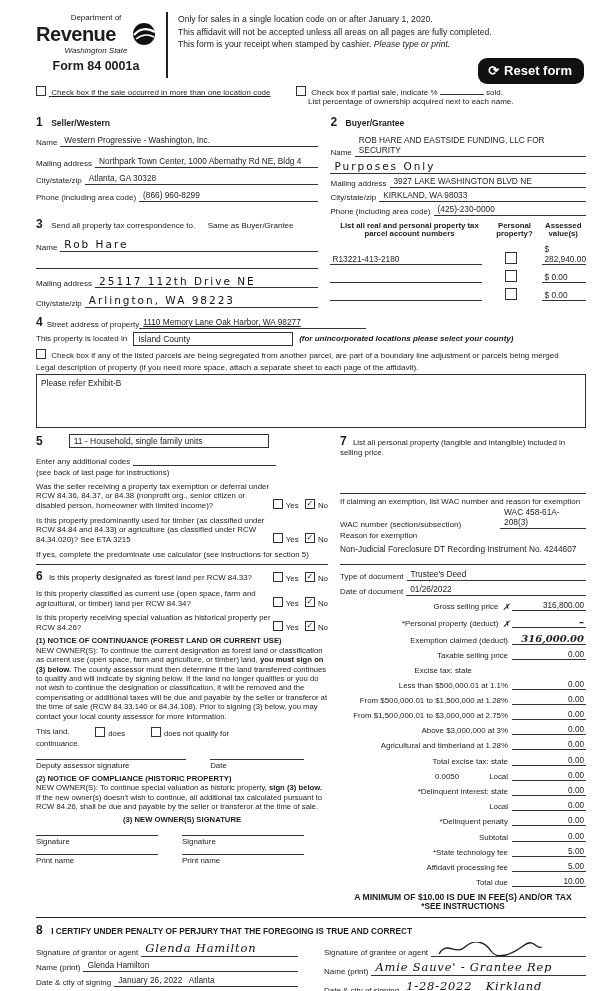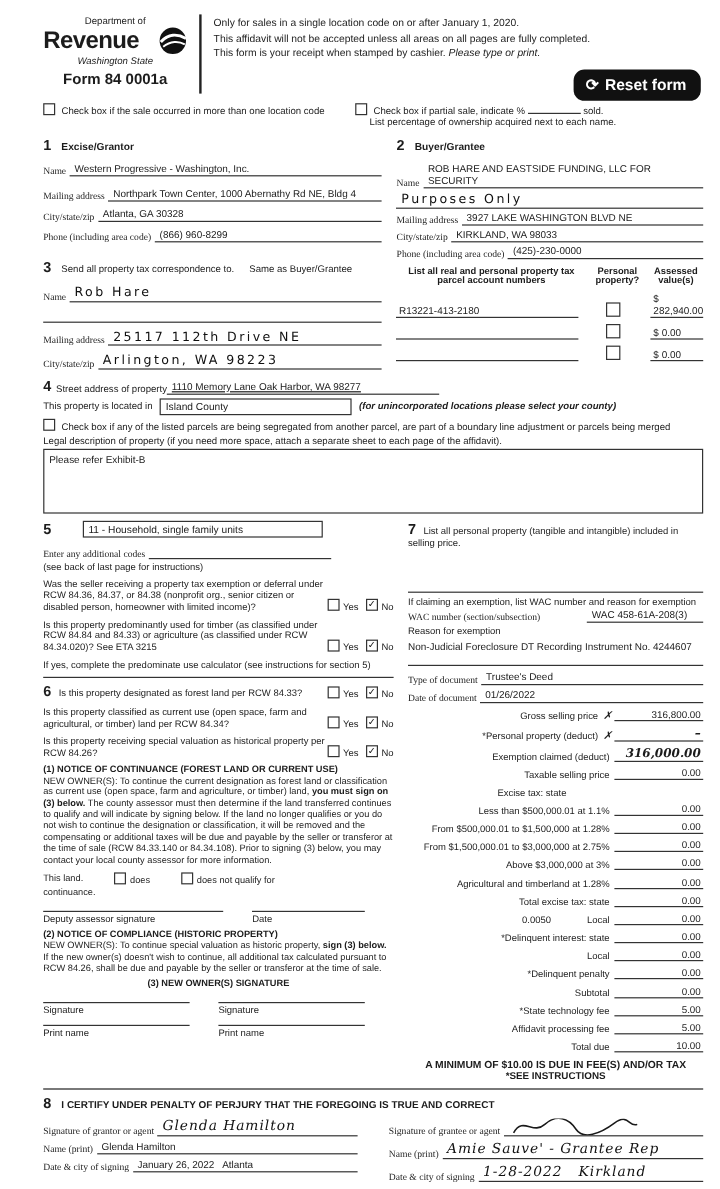--- a/index.html
+++ b/index.html
@@ -21,26 +21,26 @@
   .titleblk{flex:1;padding-top:2px;}
   .titleblk h1{margin:0;font-size:20px;display:inline;letter-spacing:-0.3px;}
   .titleref{font-size:9.5px;font-weight:bold;}
   .titleblk p{margin:2px 0 0 0;font-size:8.6px;line-height:1.25;}
   .resetbtn{position:absolute;right:2px;top:48px;background:#111;color:#fff;border-radius:9px;
             padding:5px 12px 6px 10px;font-size:13px;font-weight:bold;display:flex;gap:5px;align-items:center;}
   
   .cb{display:inline-block;width:8px;height:8px;border:1px solid #333;font-size:8px;line-height:8px;
       text-align:center;vertical-align:-1px;margin-right:3px;background:#fff;color:#111;overflow:hidden;flex:none;}
   .topchecks{display:flex;font-size:8px;margin:8px 0 2px 26px;}
-  .topchecks .half1{width:260px;}
+  .topchecks .half1{width:260px;text-decoration:underline;}
   .topchecks .pct{display:inline-block;width:44px;border-bottom:1px solid #333;}
   .topchecks .sub{margin-left:12px;}
   
   .fline{display:flex;align-items:flex-end;font-size:8px;margin-top:6px;}
-  .fline .lbl{white-space:nowrap;padding-right:3px;font-family:Liberation Serif, serif;}
+  .fline .lbl{white-space:nowrap;padding-right:3px;}
   .fill{flex:1;border-bottom:1px solid #333;min-height:10px;padding:0 3px 0 4px;font-size:8.3px;line-height:1.2;}
   .secnum{font-size:12px;font-weight:bold;margin-right:4px;}
   .sechead{font-size:8.5px;font-weight:bold;}
   .cols{display:flex;}
   .colL{width:292px;}
   .colR{flex:1;padding-left:12px;}
   
   .hwp{font-family:"DejaVu Sans",sans-serif;font-size:10.5px;letter-spacing:2px;color:#101010;}
   .script{font-family:"DejaVu Serif",serif;font-style:italic;font-size:11.5px;letter-spacing:0.8px;color:#101010;}
   
@@ -129,21 +129,21 @@
         <span>sold.</span>
       </div>
       <div class="sub">List percentage of ownership acquired next to each name.</div>
     </div>
   </div>
 
   <div class="cols" style="margin-left:26px;">
     <div class="colL">
       <div style="margin-top:4px;">
         <span class="secnum">1</span>
-        <span class="sechead">Excise/Grantor</span>
+        <span class="sechead">Seller/Western</span>
       </div>
       <div class="fline">
         <span class="lbl">Name</span>
         <span class="fill">Western Progressive - Washington, Inc.</span>
       </div>
       <div class="fline" style="margin-top:10px;">
         <span class="lbl">Mailing address</span>
         <span class="fill">Northpark Town Center, 1000 Abernathy Rd NE, Bldg 4</span>
       </div>
       <div class="fline">

